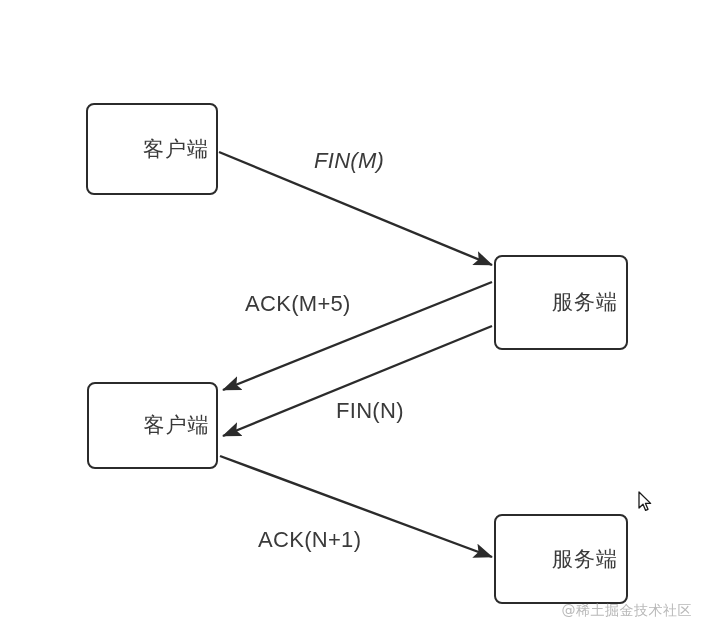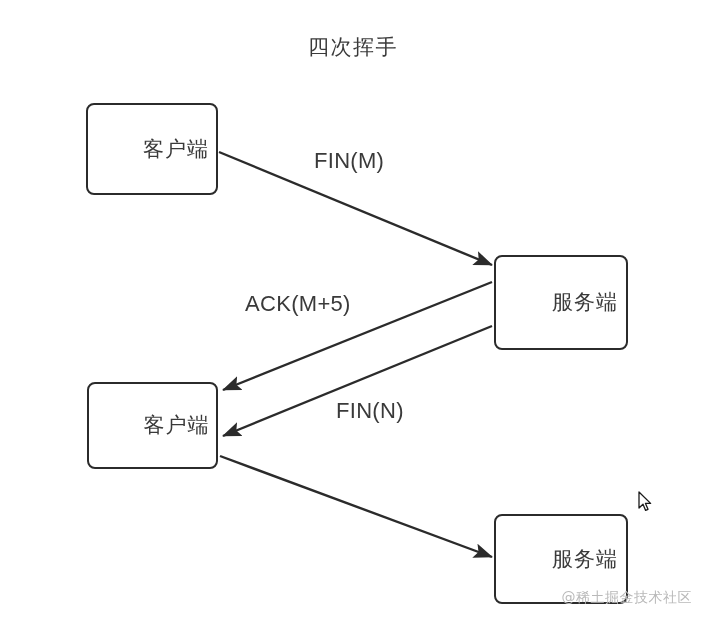--- a/index.html
+++ b/index.html
@@ -58,21 +58,21 @@
     width: 706px;
     text-align: center;
     font-family: "DejaVu Sans", "Liberation Sans", sans-serif;
     font-size: 21px;
     color: #3a3a3a;
     letter-spacing: 1.5px;
   }
   #watermark {
     position: absolute;
     right: 14px;
-    bottom: 20px;
+    bottom: 7px;
     font-family: "DejaVu Sans", "Liberation Sans", sans-serif;
     font-size: 14px;
     color: #b9b9b9;
     letter-spacing: 0.5px;
     white-space: nowrap;
     user-select: none;
   }
   #mouse-cursor {
     position: absolute;
     left: 638px;
@@ -80,21 +80,20 @@
     width: 16px;
     height: 22px;
     pointer-events: none;
   }
 </style>
 </head>
 <body>
 
 <div id="canvas">
 
-  <div id="diagram-title">四次挥手</div>
 
   <svg class="diagram-svg" viewBox="0 0 706 627" xmlns="http://www.w3.org/2000/svg">
     <defs>
       <marker id="arrowhead" markerWidth="9" markerHeight="9" refX="7.6" refY="3.1" orient="auto" markerUnits="strokeWidth">
         <path d="M0,0 L8,3.1 L0,6.2 L1.6,3.1 Z" fill="#2b2b2b"></path>
       </marker>
     </defs>
 
     <line x1="219" y1="152" x2="492" y2="265" stroke="#2b2b2b" stroke-width="2.4" marker-end="url(#arrowhead)"></line>
 
@@ -114,26 +113,27 @@
   </div>
 
   <div class="node-box" style="left:87px; top:382px; width:131px; height:87px;">
     <span class="node-label">客户端</span>
   </div>
 
   <div class="node-box" style="left:494px; top:514px; width:134px; height:90px;">
     <span class="node-label">服务端</span>
   </div>
 
-  <div class="edge-label" style="left:314px; top:148px;">FIN(M)</div>
+  <div class="edge-label" style="left:314px; top:148px;font-style:italic;">FIN(M)</div>
 
   <div class="edge-label" style="left:245px; top:291px;">ACK(M+5)</div>
 
   <div class="edge-label" style="left:336px; top:398px;">FIN(N)</div>
 
+  <div class="edge-label" style="left:258px; top:527px;">ACK(N+1)</div>
 
   <div id="watermark">@稀土掘金技术社区</div>
 
   <svg id="mouse-cursor" viewBox="0 0 16 22" xmlns="http://www.w3.org/2000/svg">
     <path d="M1,1 L1,17 L5,13.2 L7.6,19.4 L10,18.3 L7.5,12.4 L12.6,12.4 Z" fill="#ffffff" stroke="#1a1a1a" stroke-width="1.3" stroke-linejoin="round"></path>
   </svg>
 
 </div>
 
 </body></html>

